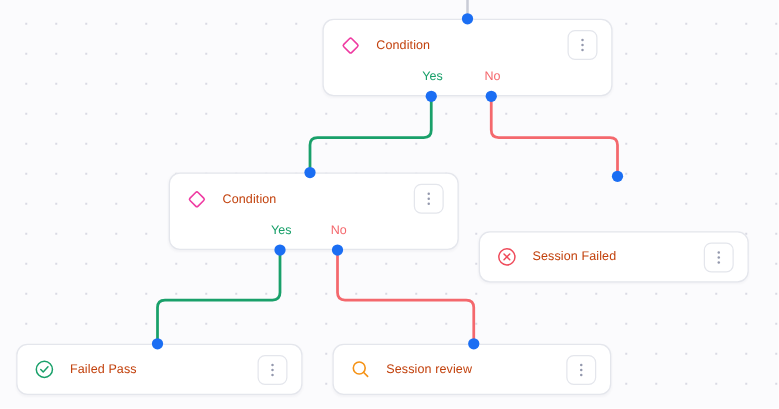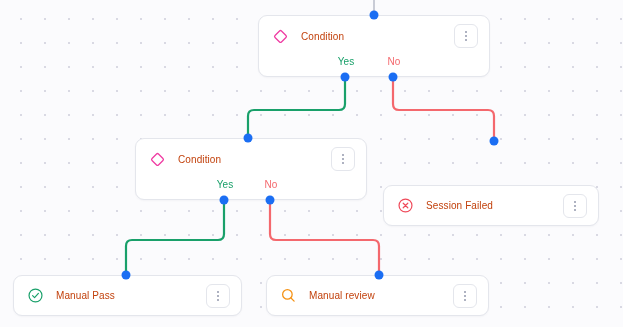--- a/index.html
+++ b/index.html
@@ -167,38 +167,38 @@
   </div>
 
   <div class="node" style="left:13px; top:275px; width:229px; height:41px;">
     <div class="node-row">
       <span class="node-icon">
         <svg width="17" height="17" viewBox="0 0 20 20">
           <circle cx="10" cy="10" r="7.6" fill="none" stroke="#19a06a" stroke-width="1.4"></circle>
           <path d="M6.6 10.2 L8.9 12.5 L13.4 7.6" fill="none" stroke="#19a06a" stroke-width="1.4" stroke-linecap="round" stroke-linejoin="round"></path>
         </svg>
       </span>
-      <span class="node-title">Manual Pass</span>
+      <span class="node-title">Failed Pass</span>
       <span class="menu-btn">
         <i></i>
           <i></i>
           <i></i>
       </span>
     </div>
   </div>
 
   <div class="node" style="left:266px; top:275px; width:223px; height:41px;">
     <div class="node-row">
       <span class="node-icon">
         <svg width="17" height="17" viewBox="0 0 20 20">
           <circle cx="8.7" cy="8.7" r="5.6" fill="none" stroke="#f59215" stroke-width="1.5"></circle>
           <path d="M12.9 12.9 L16.6 16.6" stroke="#f59215" stroke-width="1.5" stroke-linecap="round"></path>
         </svg>
       </span>
-      <span class="node-title">Manual review</span>
+      <span class="node-title">Session review</span>
       <span class="menu-btn">
         <i></i>
           <i></i>
           <i></i>
       </span>
     </div>
   </div>
 
   <span class="port" style="left:374px; top:15px;"></span>
   <span class="port" style="left:345px; top:77px;"></span>

